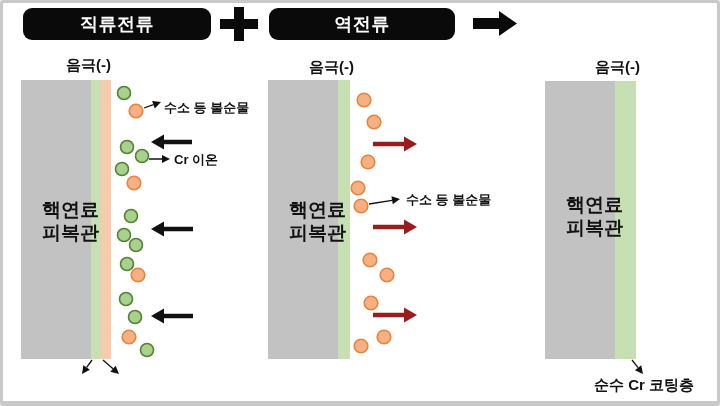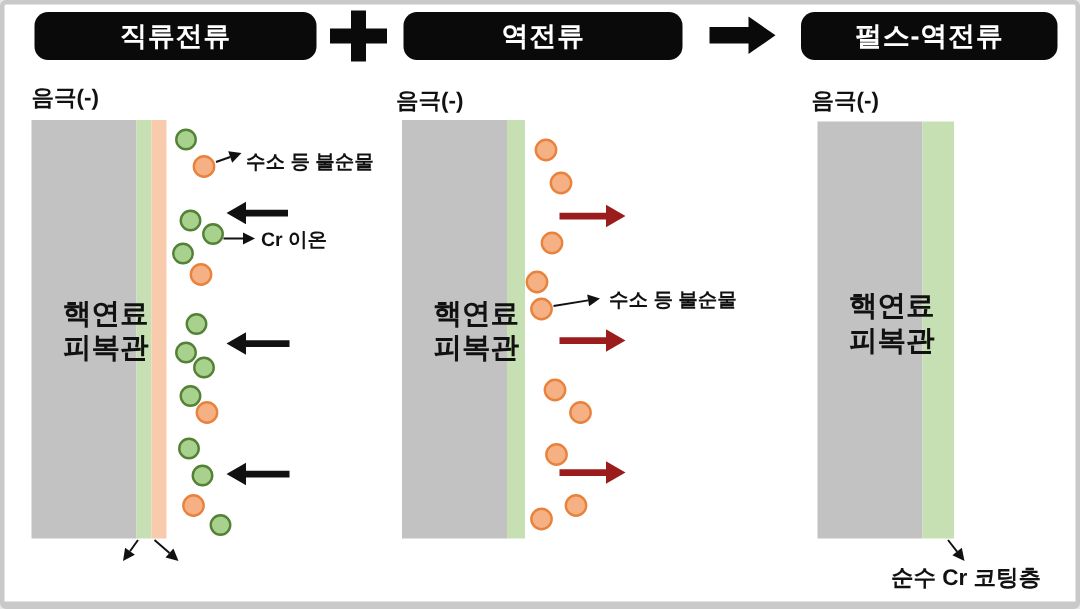--- a/index.html
+++ b/index.html
@@ -15,21 +15,21 @@
   .step-box{
     position:absolute;top:5px;height:32px;background:#0a0a0a;color:#fff;
     border-radius:9px;text-align:center;line-height:32px;font-size:18px;
     letter-spacing:0.5px;
   }
   .box-dc{left:20px;width:188px;}
   .box-rev{left:266px;width:186px;}
   .box-pulse{left:531px;width:171px;}
   .sym{position:absolute;top:0;}
   .lbl{position:absolute;white-space:nowrap;}
-  .electrode{font-size:15px;text-align:left;}
+  .electrode{font-size:15px;text-align:right;}
   .el-1{left:18px;top:53px;width:90px;}
   .el-2{left:261px;top:55px;width:90px;}
   .el-3{left:538px;top:55px;width:99px;}
   .barlabel{font-size:19px;line-height:23px;text-align:center;width:70px;padding-left:21px;}
   .bl-1{left:18px;top:195px;}
   .bl-2{left:265px;top:195px;}
   .bl-3{left:542px;top:190px;}
   .callout{font-size:13px;}
   .co-h1{left:161px;top:96px;}
   .co-cr{left:171px;top:148px;}
@@ -110,21 +110,20 @@
     <rect x="1" y="16" width="38" height="10" fill="#0a0a0a"></rect>
   </svg>
 
   <div class="step-box box-rev">역전류</div>
 
   <svg class="sym" style="left:468px;" width="50" height="42">
     <rect x="2" y="15" width="27" height="11" fill="#0a0a0a"></rect>
     <polygon points="28,8 46,20.5 28,33" fill="#0a0a0a"></polygon>
   </svg>
 
-  <div class="step-box box-pulse">펄스-역전류</div>
 
   <div class="lbl electrode el-1">음극(-)</div>
   <div class="lbl electrode el-2">음극(-)</div>
   <div class="lbl electrode el-3">음극(-)</div>
 
   <div class="lbl barlabel bl-1">
     <div>핵연료</div>
     <div>피복관</div>
   </div>
   <div class="lbl barlabel bl-2">

